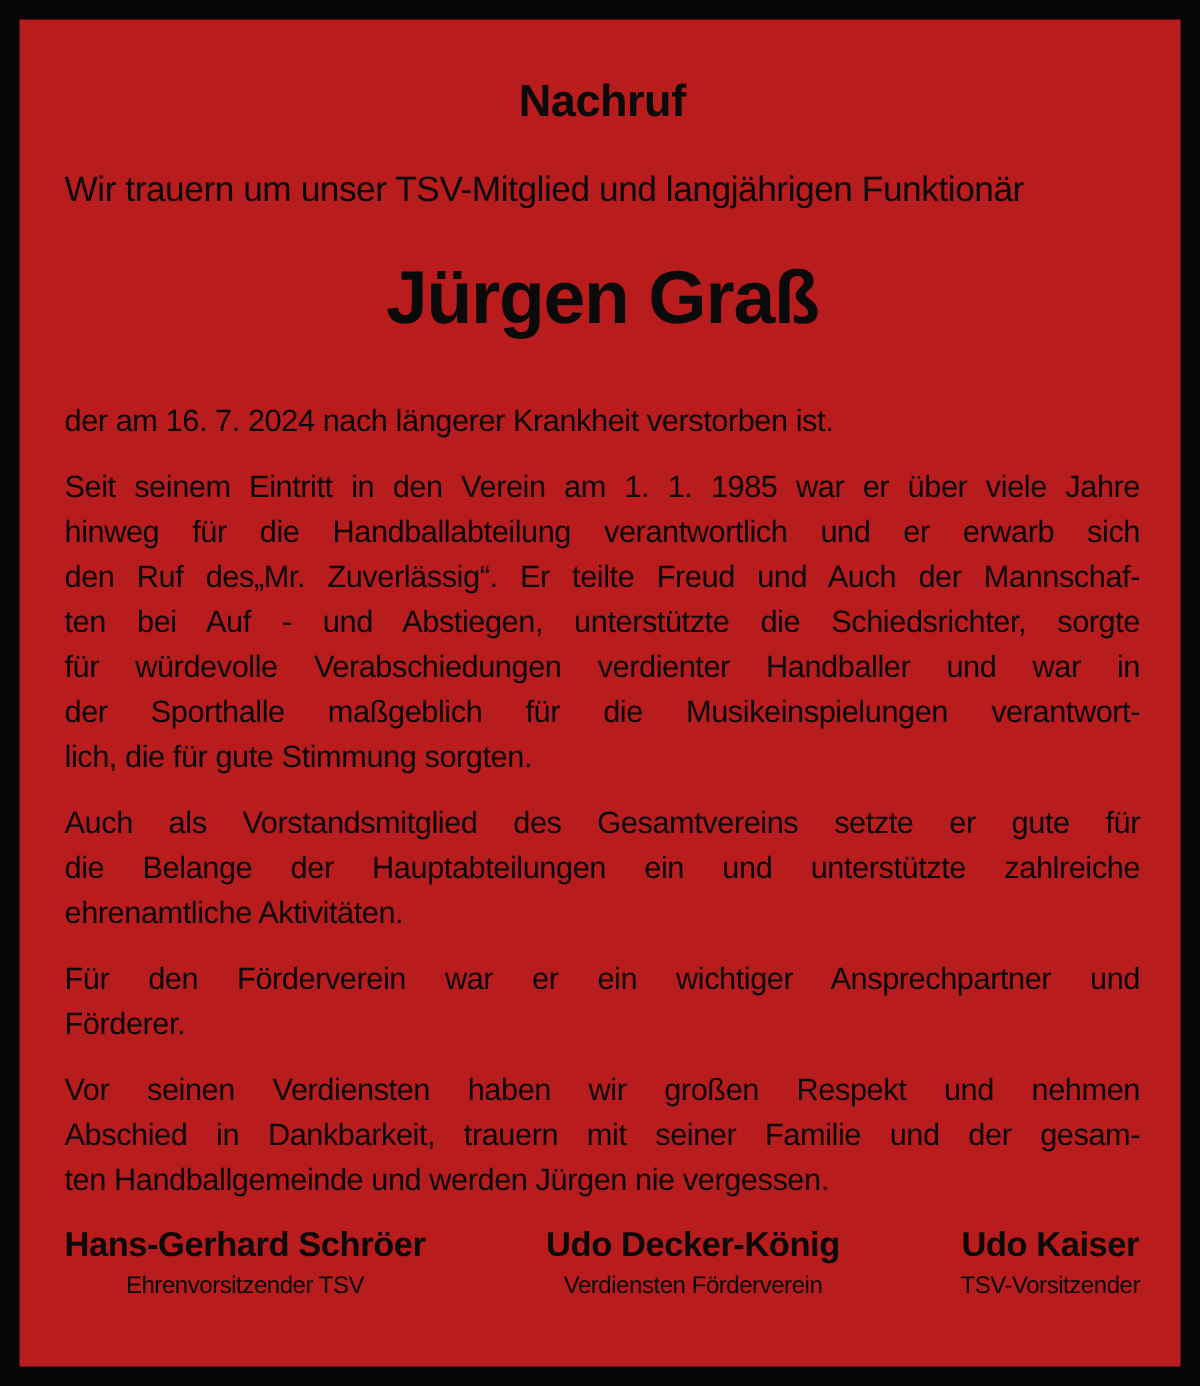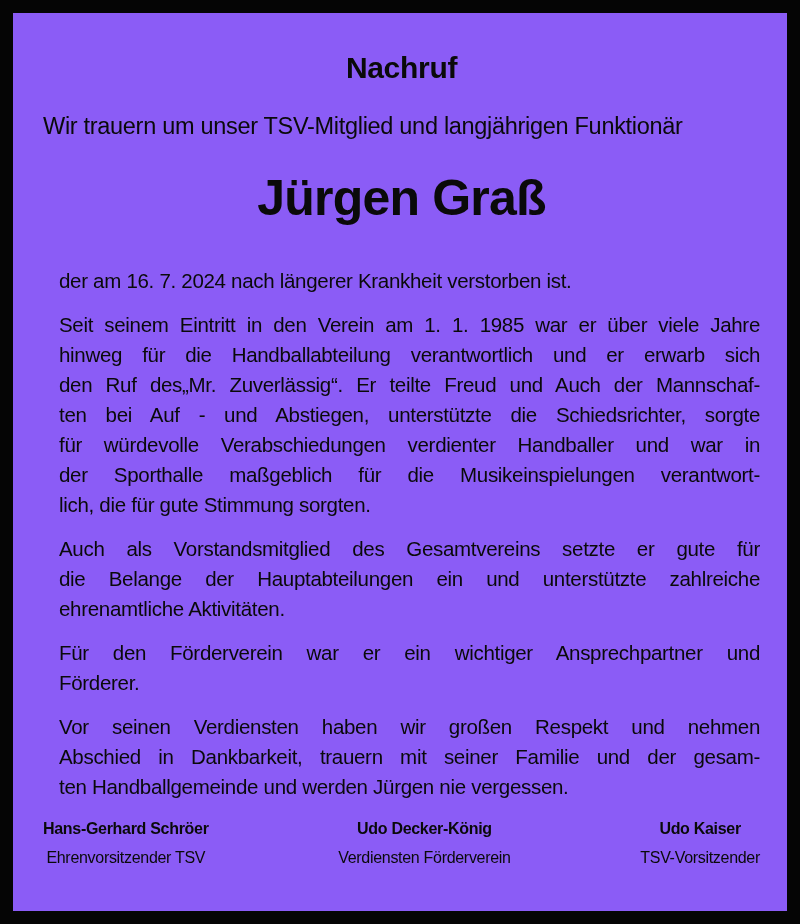--- a/index.html
+++ b/index.html
@@ -12,21 +12,21 @@
     width: 800px;
     height: 924px;
     background: #ffffff;
     overflow: hidden;
   }
   .frame {
     box-sizing: border-box;
     width: 800px;
     height: 924px;
     border: 13px solid #050505;
-    background: #8b5cf6;
+    background: #b91c1c;
     color: #0a0a0a;
     font-family: "Liberation Sans", sans-serif;
     padding: 0 27px 0 30px;
     overflow: hidden;
   }
   .notice-header {
     margin-top: 37px;
     text-align: center;
     font-size: 30px;
     line-height: 36px;
@@ -43,21 +43,20 @@
   .deceased-name {
     margin-top: 26px;
     text-align: center;
     font-size: 50px;
     line-height: 62px;
     font-weight: bold;
     letter-spacing: -0.8px;
   }
   .paragraphs {
     margin-top: 37px;
-    margin-left: 16px;
   }
   .para {
     margin: 0 0 14px 0;
   }
   .para:last-child {
     margin-bottom: 0;
   }
   .line {
     font-size: 20.5px;
     line-height: 30px;
@@ -71,21 +70,21 @@
   .signatures {
     margin-top: 12px;
     display: flex;
     justify-content: space-between;
     align-items: flex-start;
   }
   .sig-col {
     text-align: center;
   }
   .sig-name {
-    font-size: 16px;
+    font-size: 23px;
     line-height: 30px;
     font-weight: bold;
     letter-spacing: -0.3px;
     white-space: nowrap;
   }
   .sig-role {
     font-size: 16px;
     line-height: 28px;
     letter-spacing: -0.3px;
     white-space: nowrap;

